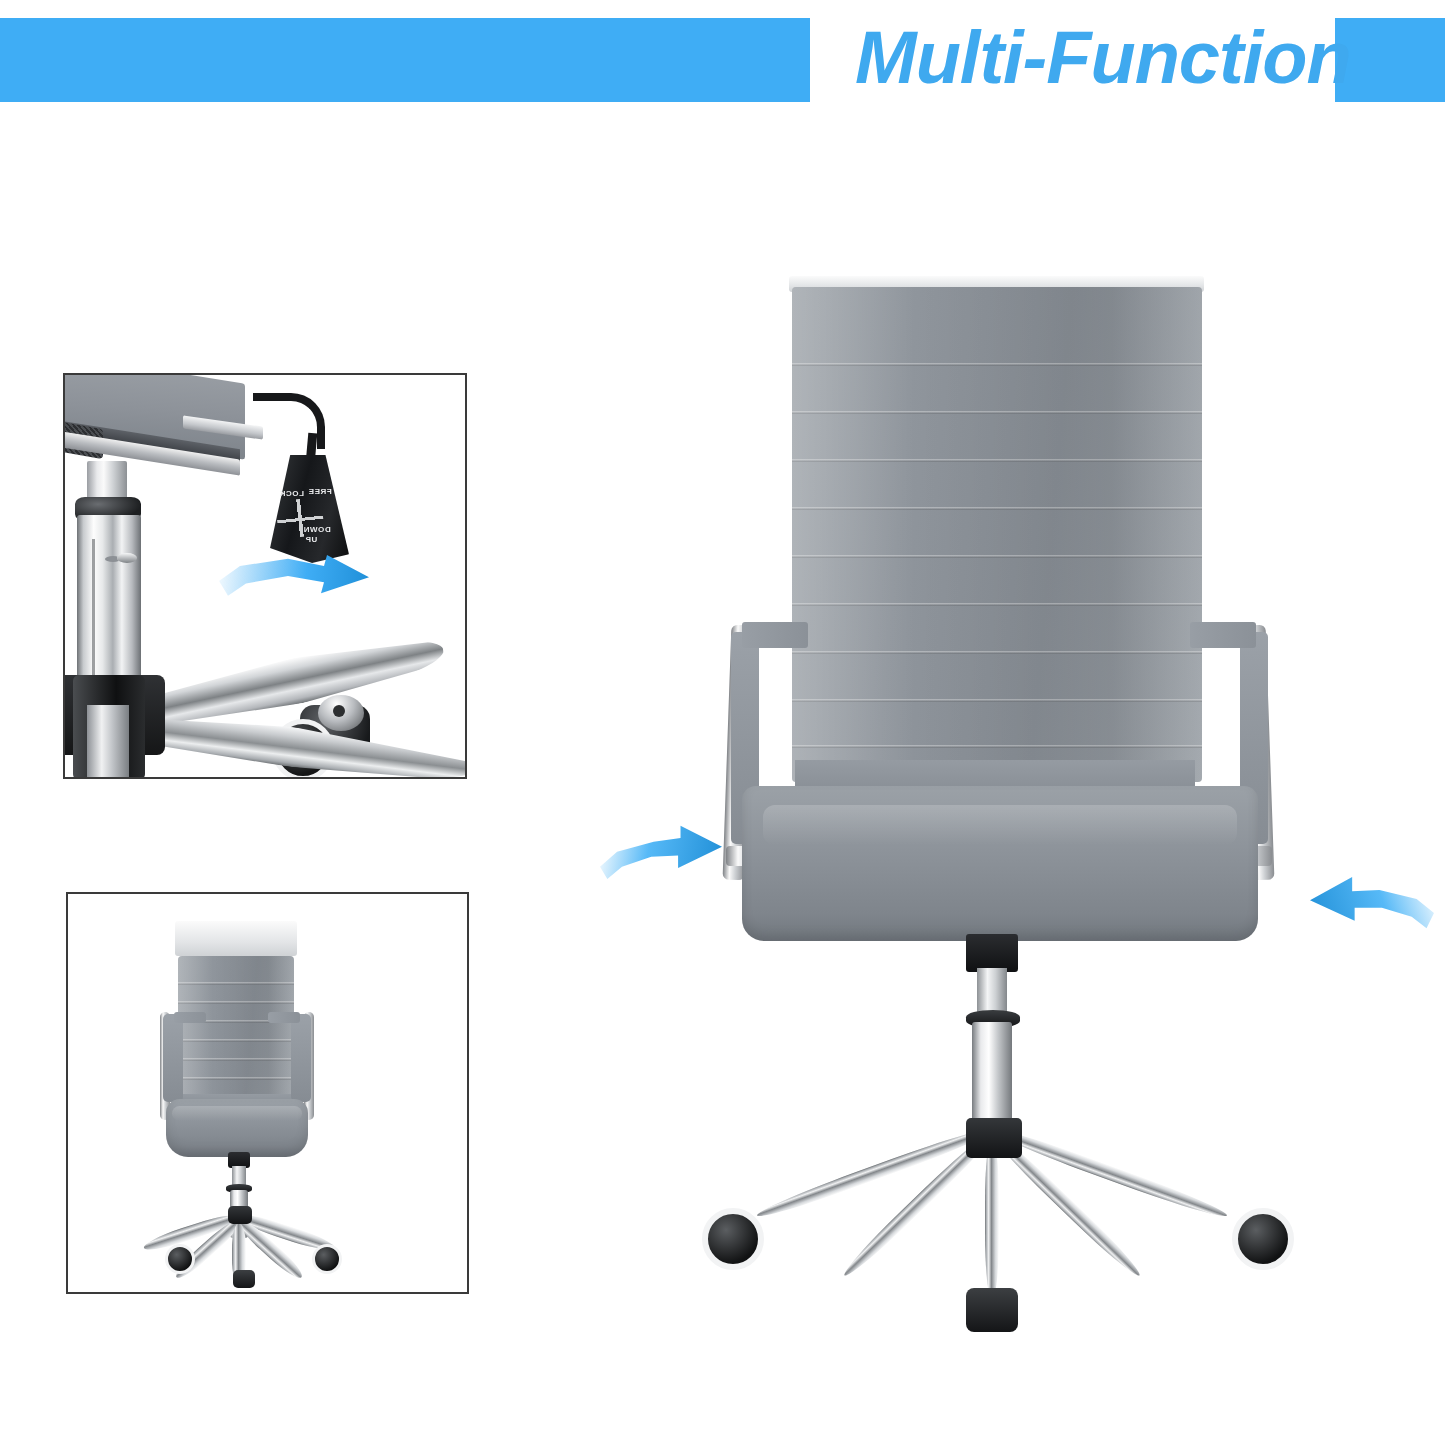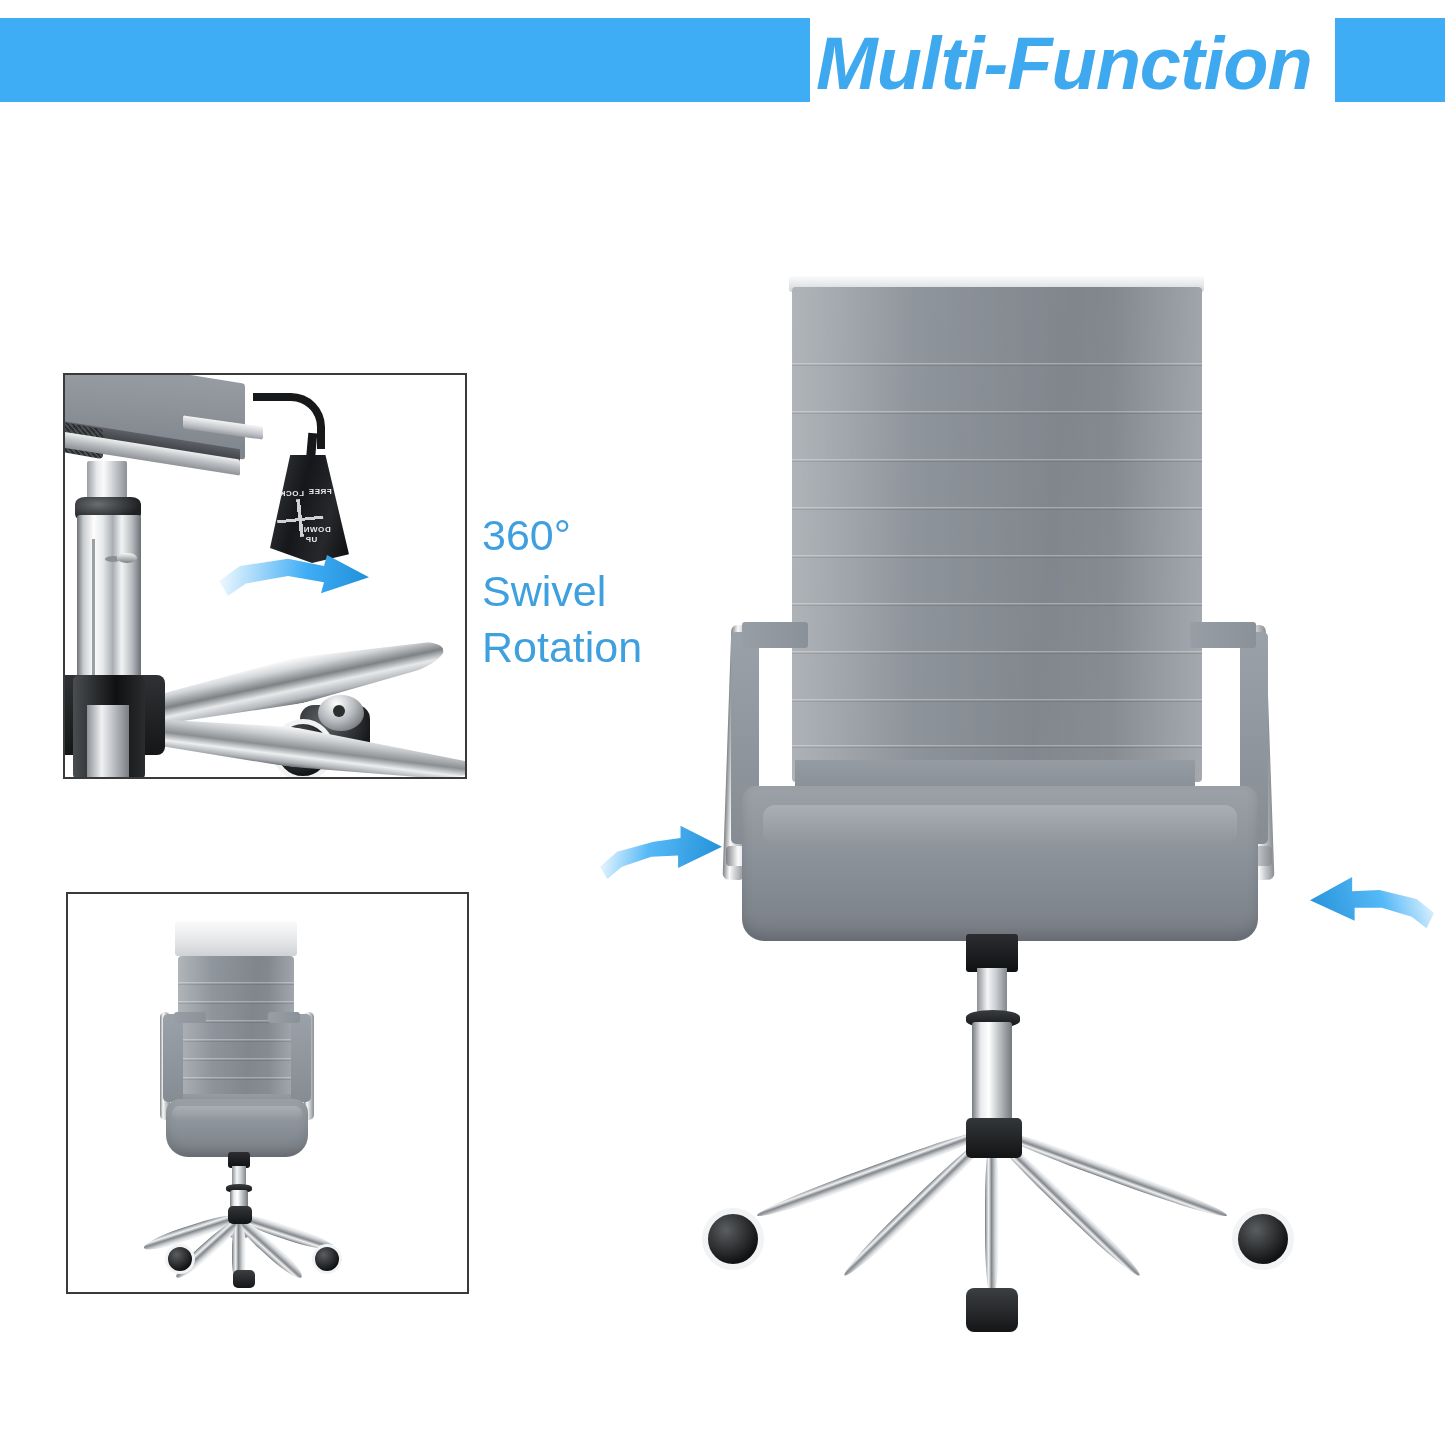--- a/index.html
+++ b/index.html
@@ -6,24 +6,24 @@
   body{width:1445px;height:1445px;position:relative;overflow:hidden;
        font-family:"Liberation Sans","DejaVu Sans",sans-serif;}
 
   .stage{position:absolute;inset:0;background:#ffffff;}
 
   
   .hdr-bar-left{position:absolute;left:0;top:18px;width:810px;height:84px;
       background:#3fadf5;}
   .hdr-bar-right{position:absolute;left:1335px;top:18px;width:110px;height:84px;
       background:#3fadf5;}
-  .hdr-title{position:absolute;left:816px;top:8px;width:470px;height:100px;
+  .hdr-title{position:absolute;left:855px;top:8px;width:470px;height:100px;
       display:flex;align-items:center;justify-content:flex-start;
       font-size:74px;font-style:italic;font-weight:600;color:#3fa9ef;
-      letter-spacing:-1px;white-space:nowrap;line-height:1;margin-top:6px;}
+      letter-spacing:-1px;white-space:nowrap;line-height:1;}
 
   
   .cap-height{position:absolute;left:74px;top:206px;width:560px;color:#3fa0e0;}
   .cap-height .l1{font-size:56px;font-weight:400;line-height:1.04;color:#3fa2e2;}
   .cap-height .l2{font-size:58px;font-weight:600;line-height:1.08;color:#35a7ef;
       letter-spacing:-1px;margin-top:2px;}
 
   .cap-swivel{position:absolute;left:482px;top:508px;width:230px;color:#3fa0e0;
       font-size:43px;line-height:1.30;font-weight:400;}
   .cap-swivel div{white-space:nowrap;}
@@ -187,25 +187,20 @@
 </head>
 <body>
 
 <div class="stage">
 
   <div class="hdr-bar-left"></div>
   <div class="hdr-bar-right"></div>
   <div class="hdr-title">Multi-Function</div>
 
 
-  <div class="cap-swivel">
-    <div>360°</div>
-    <div>Swivel</div>
-    <div>Rotation</div>
-  </div>
 
   <div class="inset" id="inset-lever">
     <div class="lev-seat"></div>
     <div class="lev-seat-edge"></div>
     <div class="lev-mesh"></div>
     <div class="lev-seat-plate"></div>
     <div class="lev-arm-plate"></div>
 
     <div class="lev-cyl-top"></div>
     <div class="lev-cyl-collar"></div>

